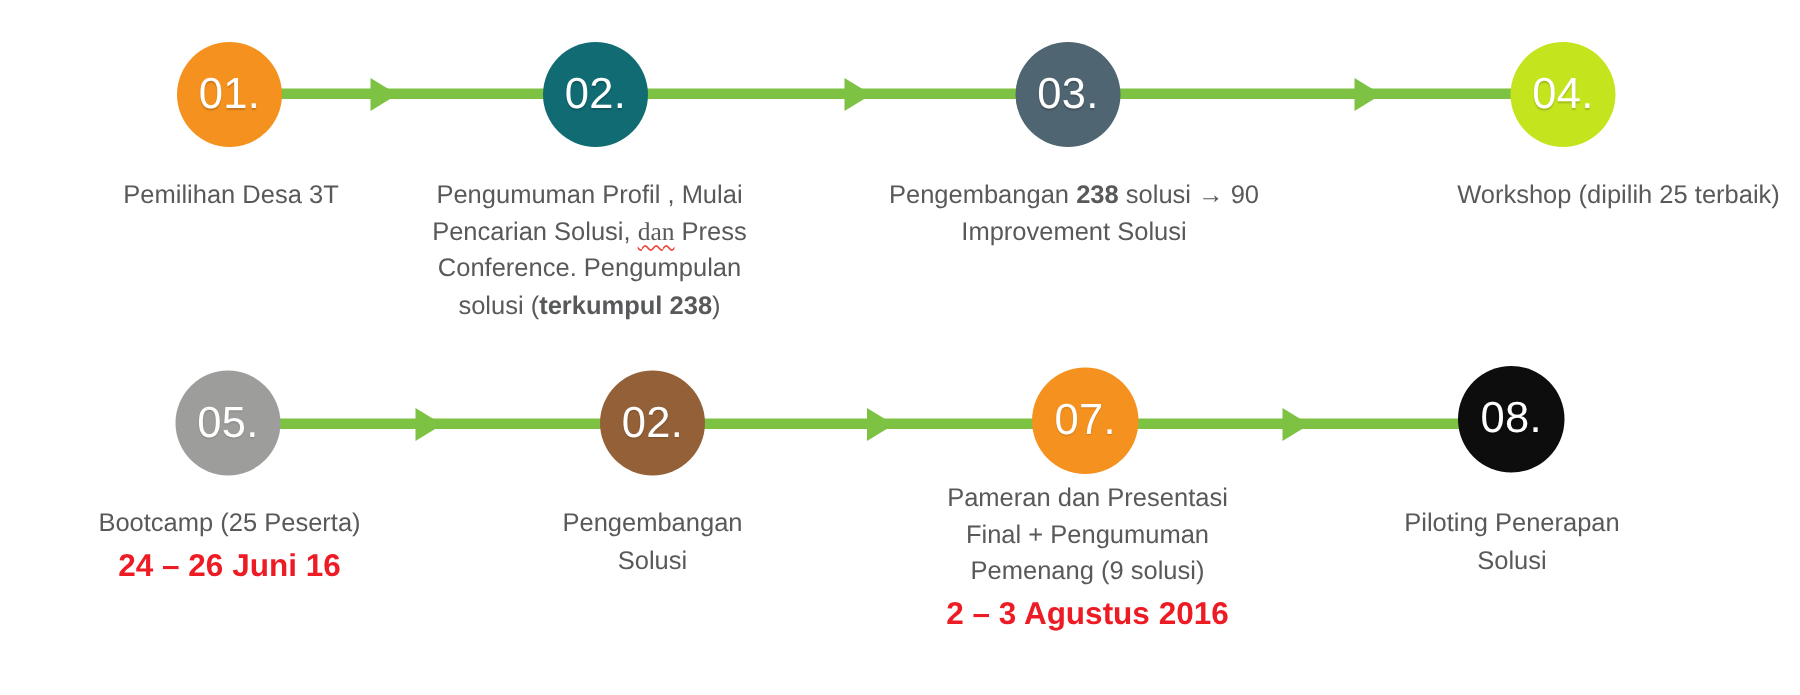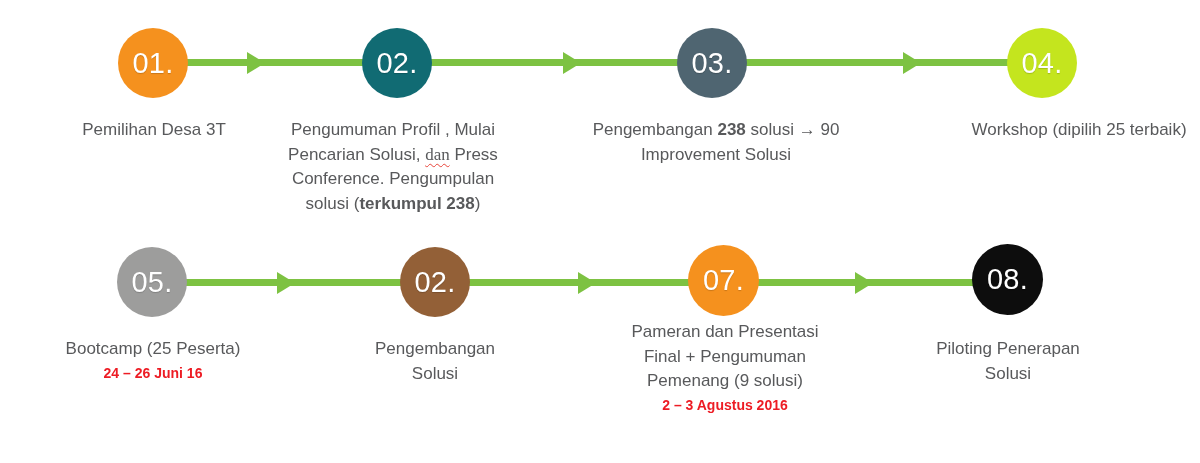--- a/index.html
+++ b/index.html
@@ -65,21 +65,21 @@
     color: #58595B;
     font-family: "Liberation Sans", sans-serif;
     font-size: 17px;
     line-height: 1.45;
   }
   .caption .b { font-weight: bold; }
   .caption .date {
     display: block;
     color: #ED1C24;
     font-weight: bold;
-    font-size: 14px;
+    font-size: 21px;
     line-height: 1.45;
     margin-top: 1px;
   }
   .spell {
     text-decoration: underline;
     text-decoration-style: wavy;
     text-decoration-color: #E8443A;
     text-decoration-thickness: 1px;
     text-underline-offset: 3px;
     font-family: Liberation Serif, serif;

